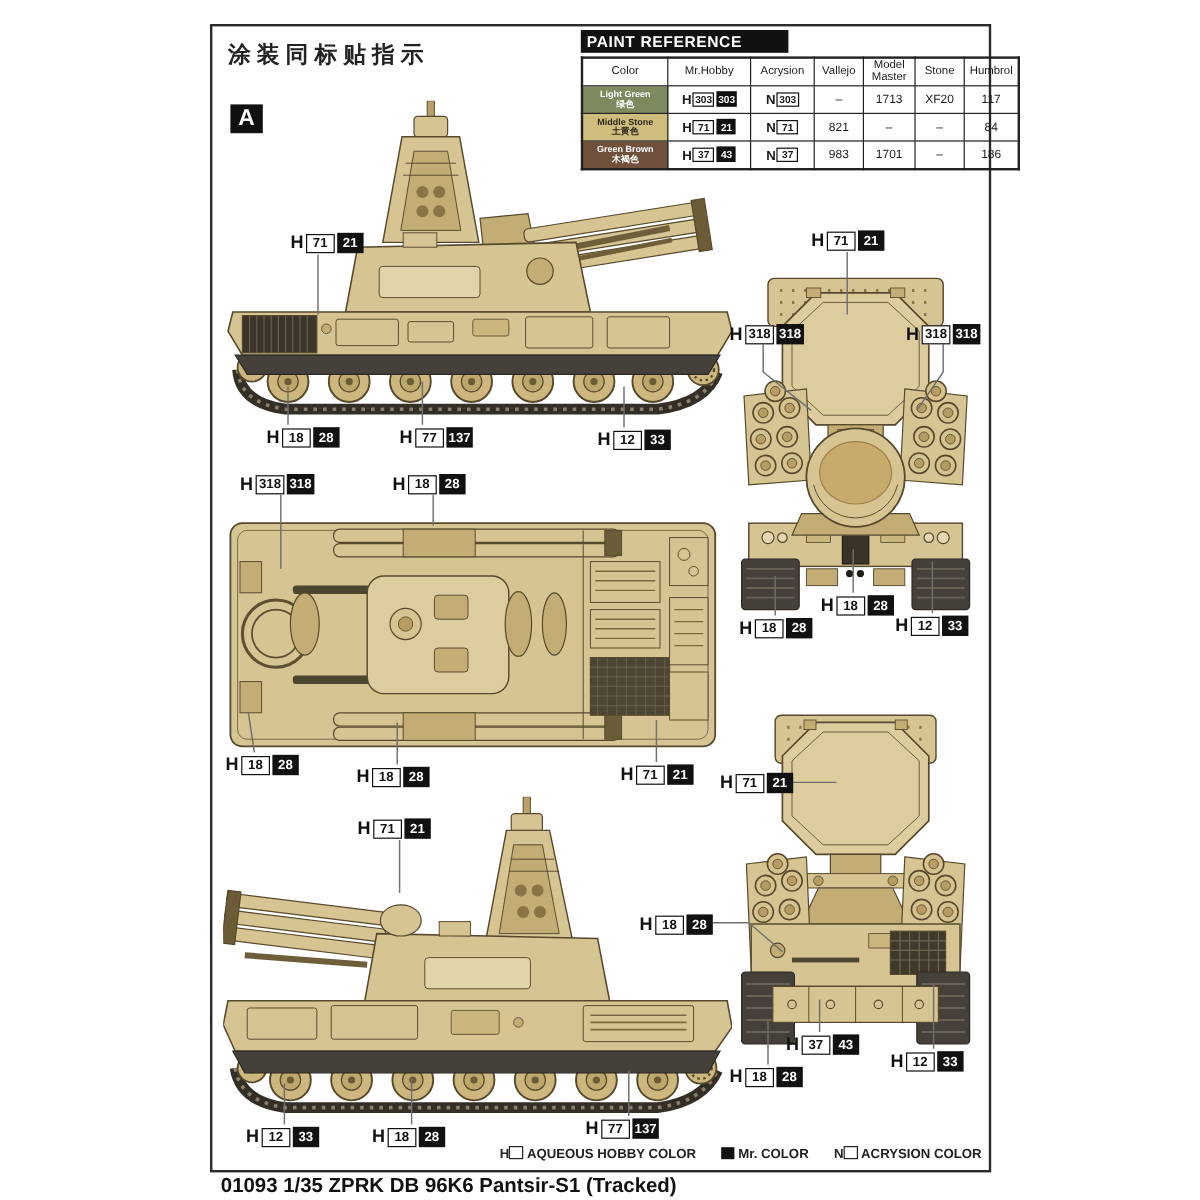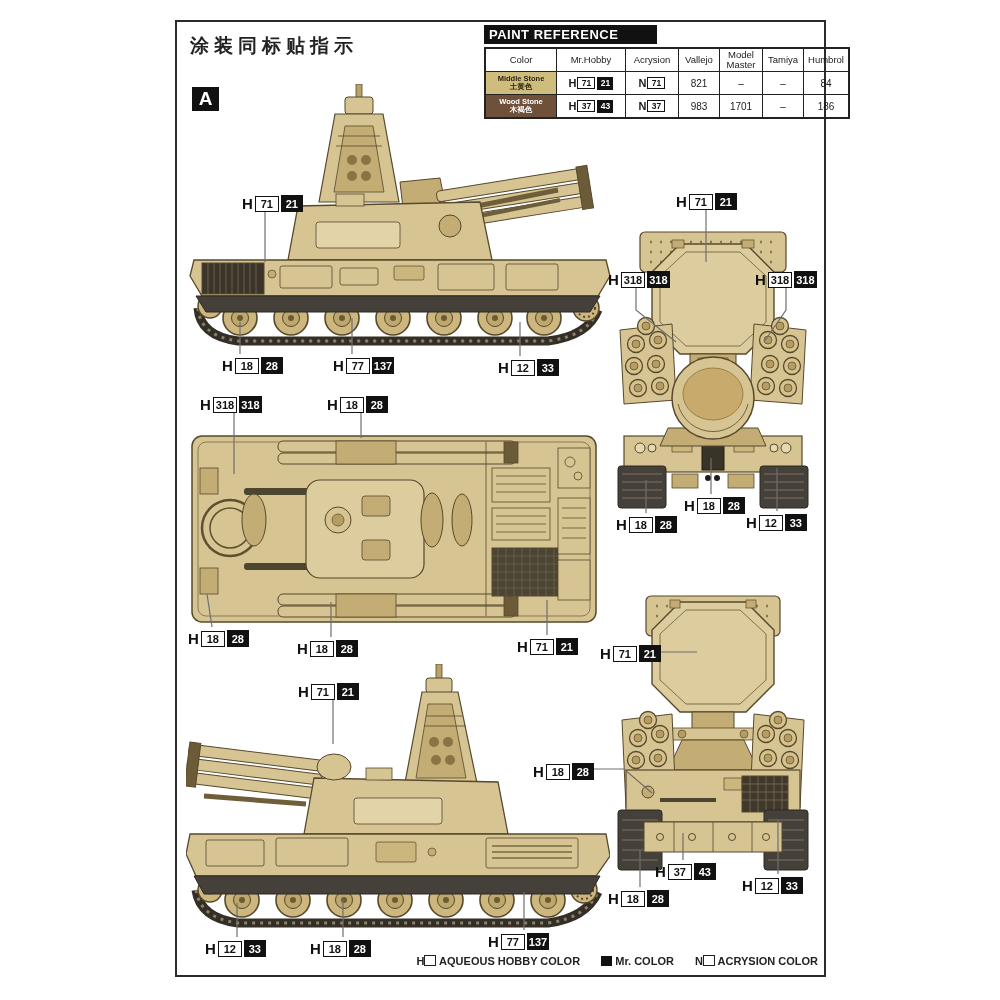--- a/index.html
+++ b/index.html
@@ -53,38 +53,50 @@
   <div class="pt-title">PAINT  REFERENCE  COLOR</div>
   <div class="paint-table">
     <table>
       <tbody>
           <tr>
         <th class="c-color">Color</th>
         <th class="c-hobby">Mr.Hobby</th>
         <th class="c-acry">Acrysion</th>
         <th class="c-vall">Vallejo</th>
         <th class="c-mm">Model Master</th>
-        <th class="c-tam">Tamiya</th>
+        <th class="c-tam">Stone</th>
         <th class="c-hum">Humbrol</th>
+      </tr>
+      <tr>
+        <td class="swatch" style="background:#7d8a5f;color:#ffffff">
+          <div class="sw-en">Light Green</div>
+          <div class="sw-cn">绿色</div>
+        </td>
+        <td><span class="hb-h">H</span><span class="box-w">303</span><span class="box-b">303</span></td>
+        <td><span class="hb-h">N</span><span class="box-w">303</span></td>
+        <td>–</td>
+        <td>1713</td>
+        <td>XF20</td>
+        <td>117</td>
       </tr>
       <tr>
         <td class="swatch" style="background:#cfbd7d;color:#2e2616">
           <div class="sw-en">Middle Stone</div>
           <div class="sw-cn">土黄色</div>
         </td>
         <td><span class="hb-h">H</span><span class="box-w">71</span><span class="box-b">21</span></td>
         <td><span class="hb-h">N</span><span class="box-w">71</span></td>
         <td>821</td>
         <td>–</td>
         <td>–</td>
         <td>84</td>
       </tr>
       <tr>
         <td class="swatch" style="background:#6f513b;color:#ffffff">
-          <div class="sw-en">Wood Stone</div>
+          <div class="sw-en">Green Brown</div>
           <div class="sw-cn">木褐色</div>
         </td>
         <td><span class="hb-h">H</span><span class="box-w">37</span><span class="box-b">43</span></td>
         <td><span class="hb-h">N</span><span class="box-w">37</span></td>
         <td>983</td>
         <td>1701</td>
         <td>–</td>
         <td>186</td>
       </tr>
     </tbody>
@@ -420,14 +432,15 @@
   <div class="callout" style="left:655px;top:862px"><span class="co-h">H</span><span class="co-a">37</span><span class="co-m">43</span></div>
   <div class="callout" style="left:742px;top:876px"><span class="co-h">H</span><span class="co-a">12</span><span class="co-m">33</span></div>
   <div class="callout" style="left:608px;top:889px"><span class="co-h">H</span><span class="co-a">18</span><span class="co-m">28</span></div>
 
   <div class="footnote">
     <span class="fn-item"><span>H</span><span class="fn-box-w"></span> <span>AQUEOUS HOBBY COLOR</span></span>
     <span class="fn-item"><span class="fn-box-b"></span> <span>Mr. COLOR</span></span>
     <span class="fn-item"><span>N</span><span class="fn-box-w"></span> <span>ACRYSION COLOR</span></span>
   </div>
 
+  <div class="footer-title">01093 1/35  ZPRK DB 96K6 Pantsir-S1 (Tracked)</div>
 
 </div>
 
 </body></html>

